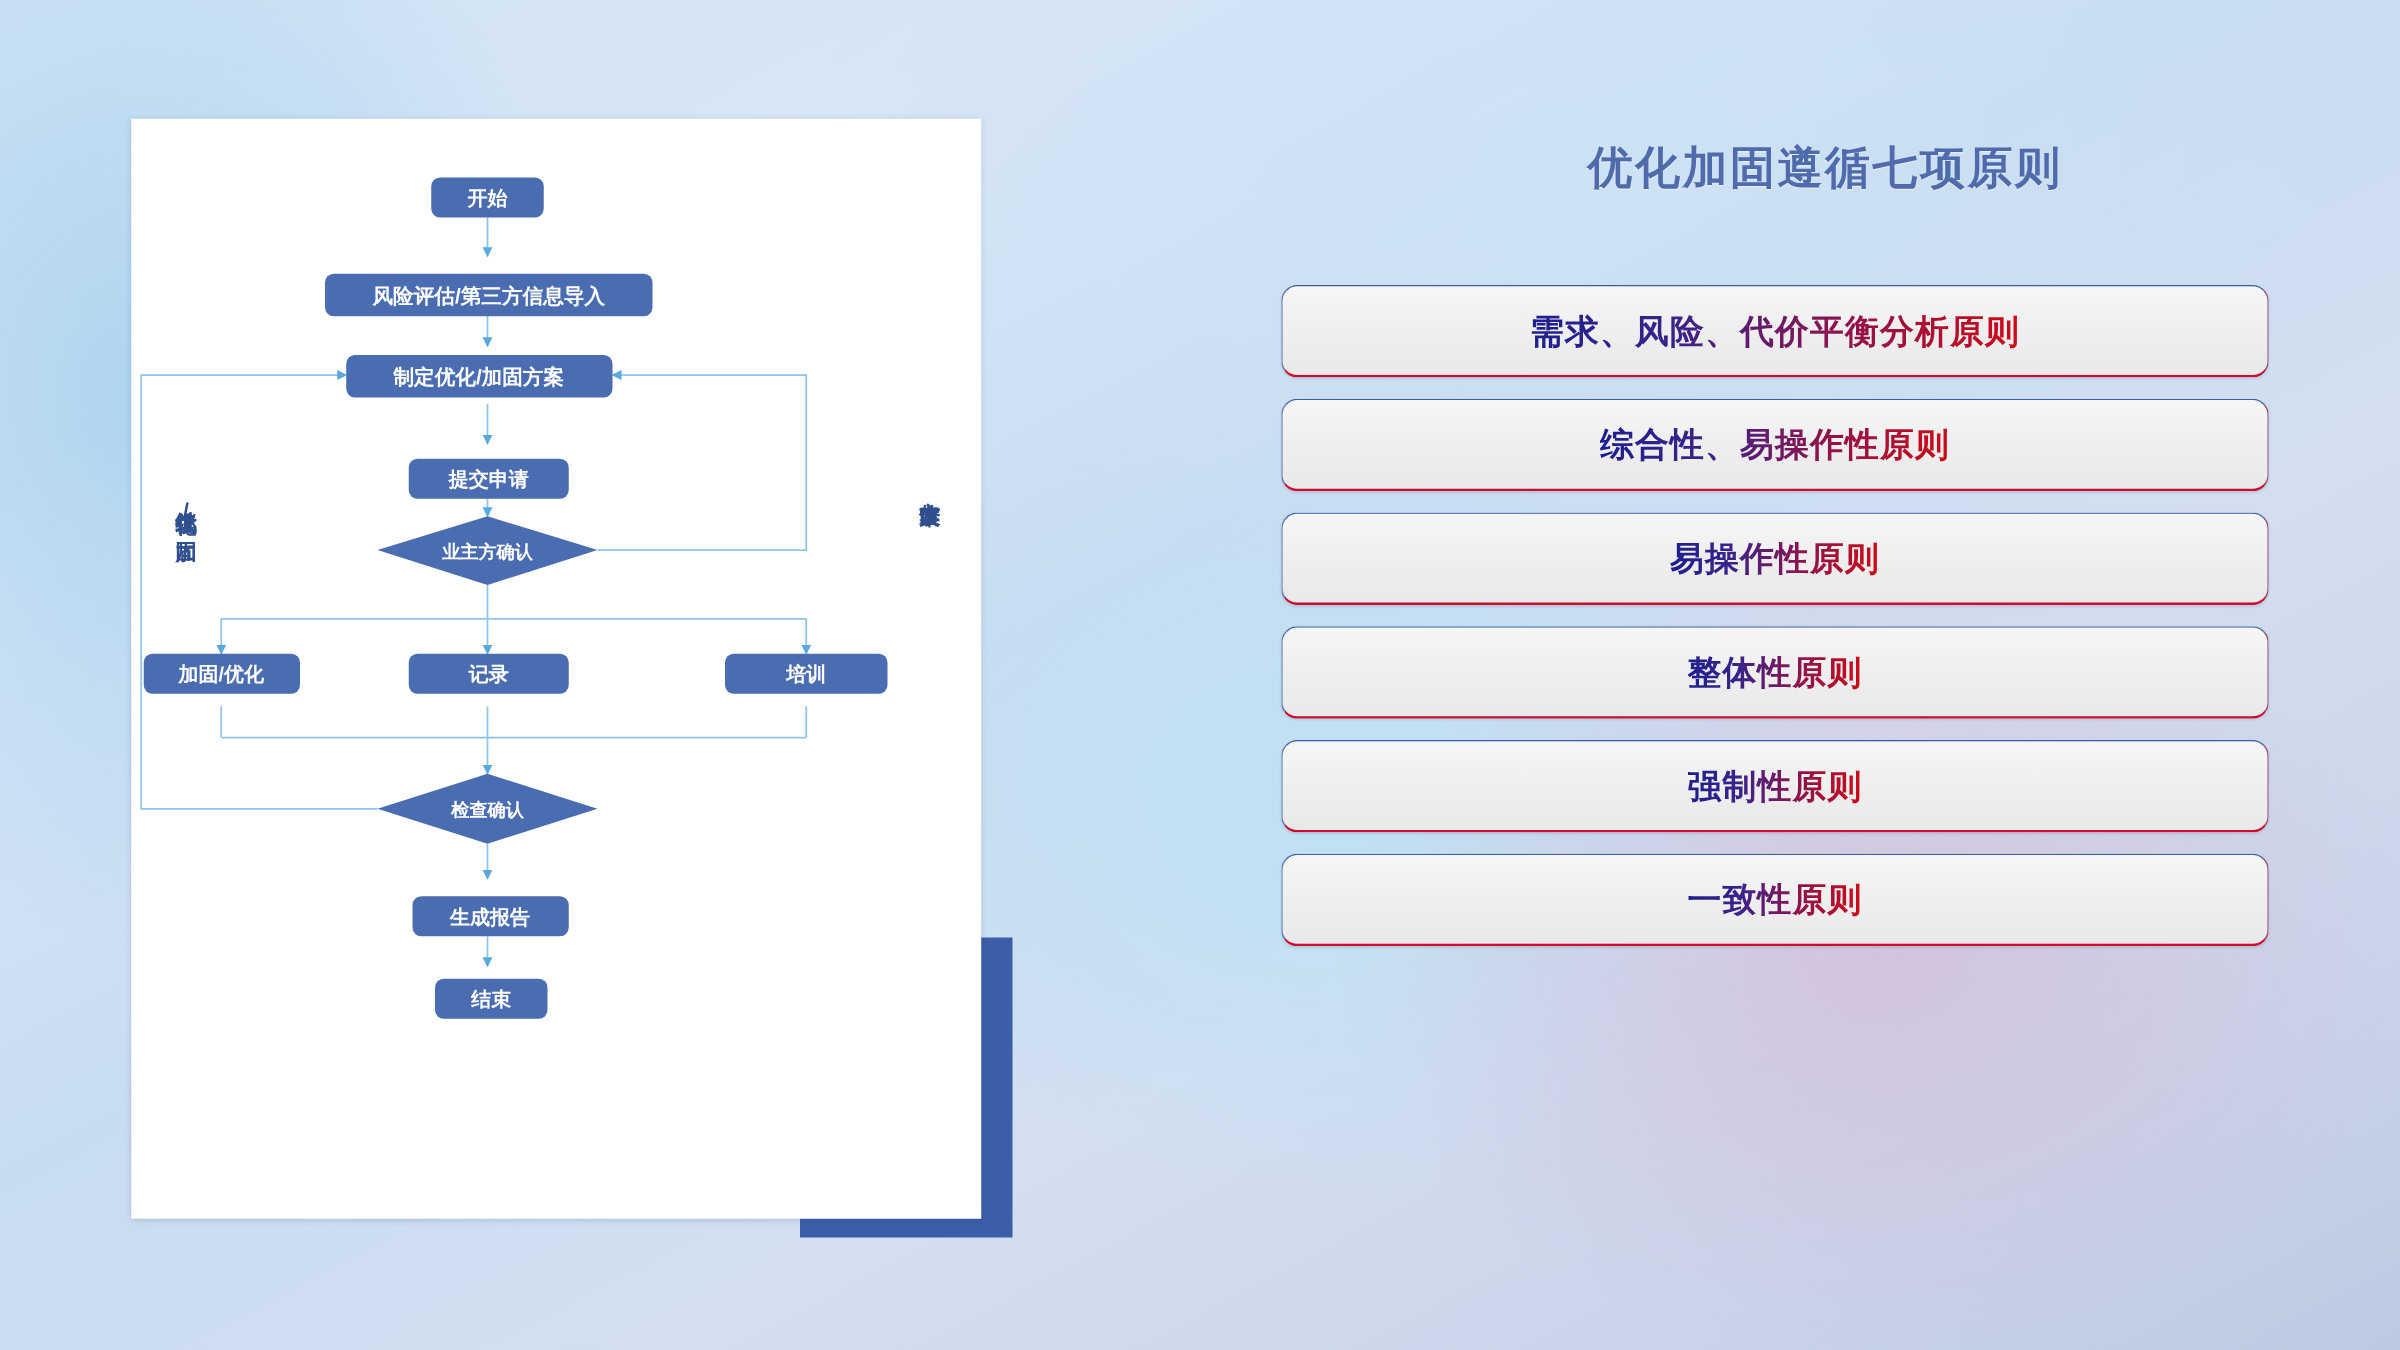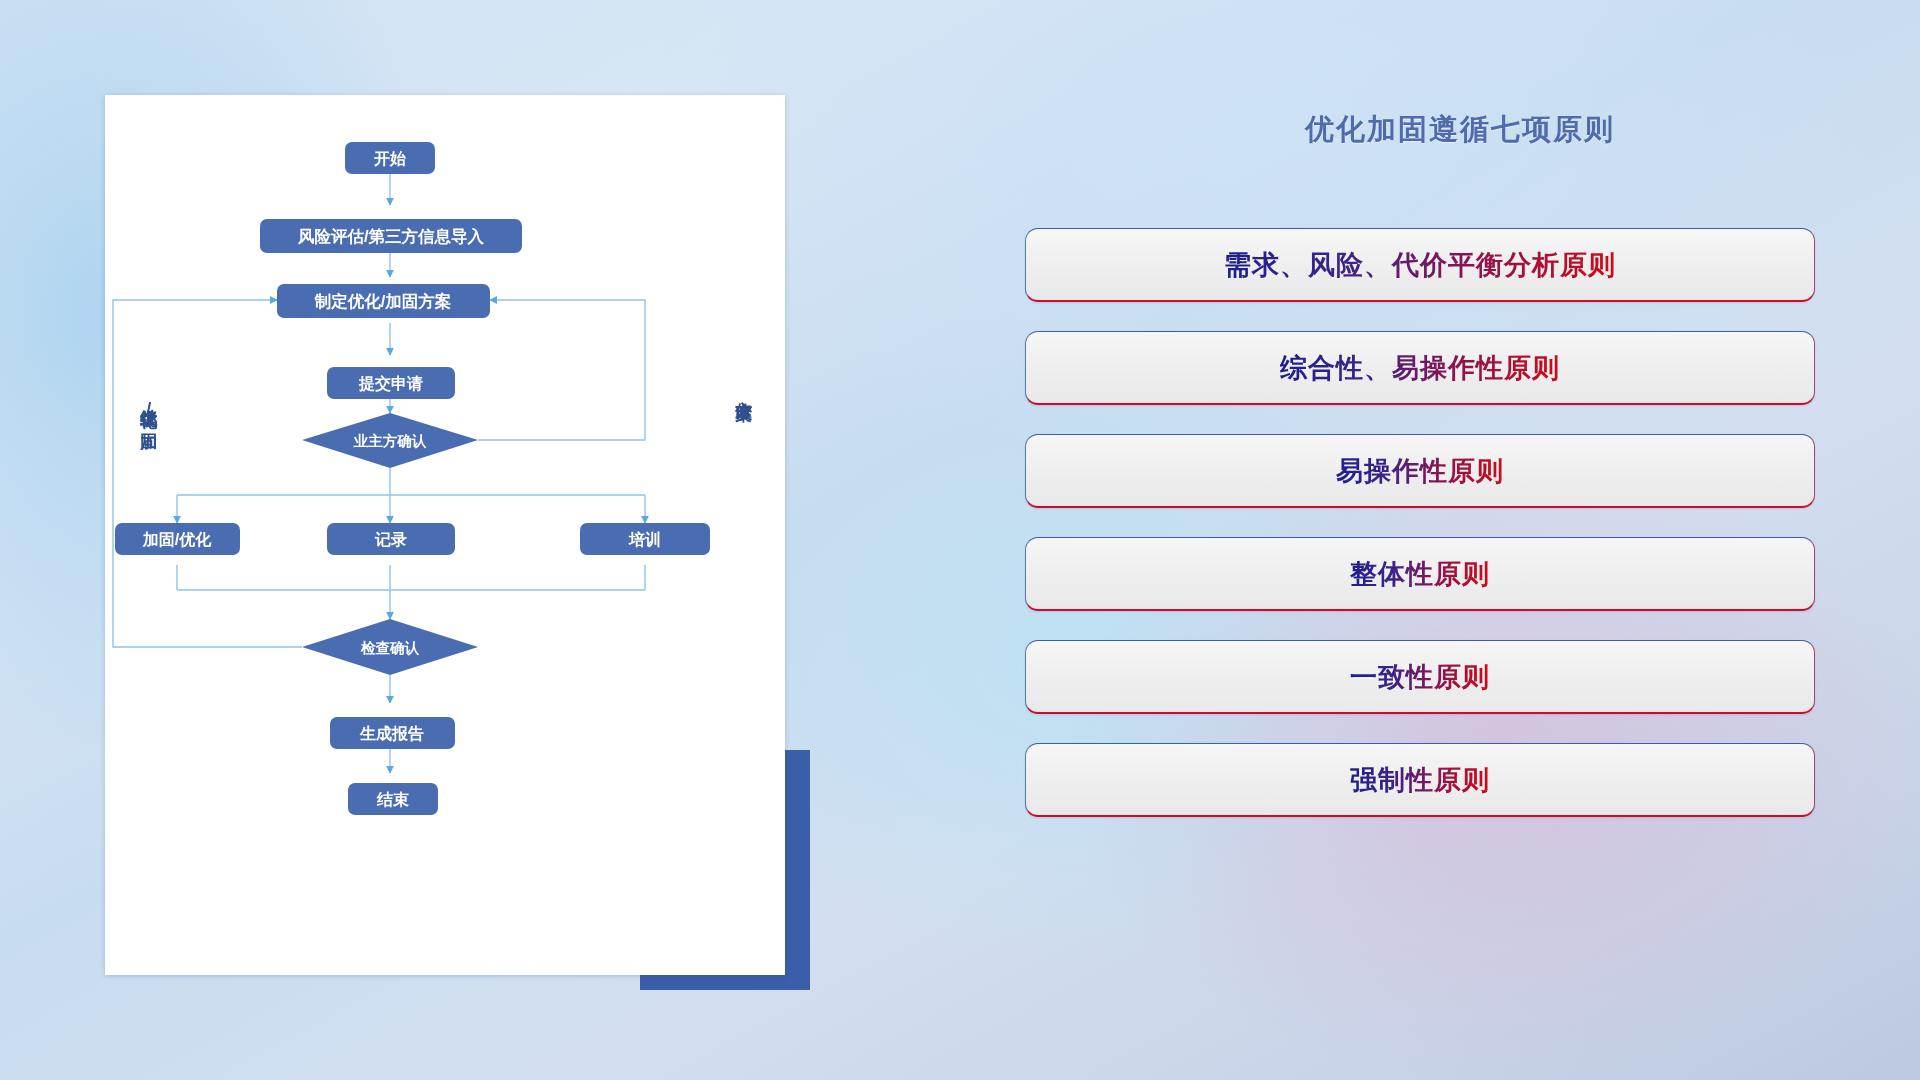--- a/index.html
+++ b/index.html
@@ -49,33 +49,33 @@
   #vlabel-right { left: 735px; top: 388px; }
 
   
   #right-pane { position: absolute; left: 1010px; top: 0; width: 910px; height: 1080px; }
 
   #panel-title {
     position: absolute;
     left: 0; top: 110px;
     width: 900px;
     text-align: center;
-    font-size: 29px;
+    font-size: 36px;
     font-weight: 700;
     color: #4f6bab;
     letter-spacing: 2px;
     text-shadow: 0 1px 1px rgba(255,255,255,0.55);
   }
 
   #cards { position: absolute; left: 15px; top: 228px; width: 790px; }
 
   .pcard {
     position: relative;
     height: 74px;
-    margin-bottom: 29px;
+    margin-bottom: 17px;
     border-radius: 13px;
     background: linear-gradient(180deg, #f6f6f6 0%, #efeeee 55%, #e9e9e9 100%);
     border-top: 1.6px solid #3b5ea8;
     border-left: 1.6px solid #6076ab;
     border-right: 1.6px solid #9b4a6a;
     border-bottom: 2.2px solid #cf0a2c;
     display: flex;
     align-items: center;
     justify-content: center;
     box-shadow: 0 1px 2px rgba(60,80,130,0.16);
@@ -219,22 +219,22 @@
 
     <div class="pcard">
       <span class="pcard-label">易操作性原则</span>
     </div>
 
     <div class="pcard">
       <span class="pcard-label">整体性原则</span>
     </div>
 
     <div class="pcard">
+      <span class="pcard-label">强制性原则</span>
+    </div>
+
+    <div class="pcard">
       <span class="pcard-label">一致性原则</span>
-    </div>
-
-    <div class="pcard">
-      <span class="pcard-label">强制性原则</span>
     </div>
 
 
   </div>
 </div>
 
 </body></html>

